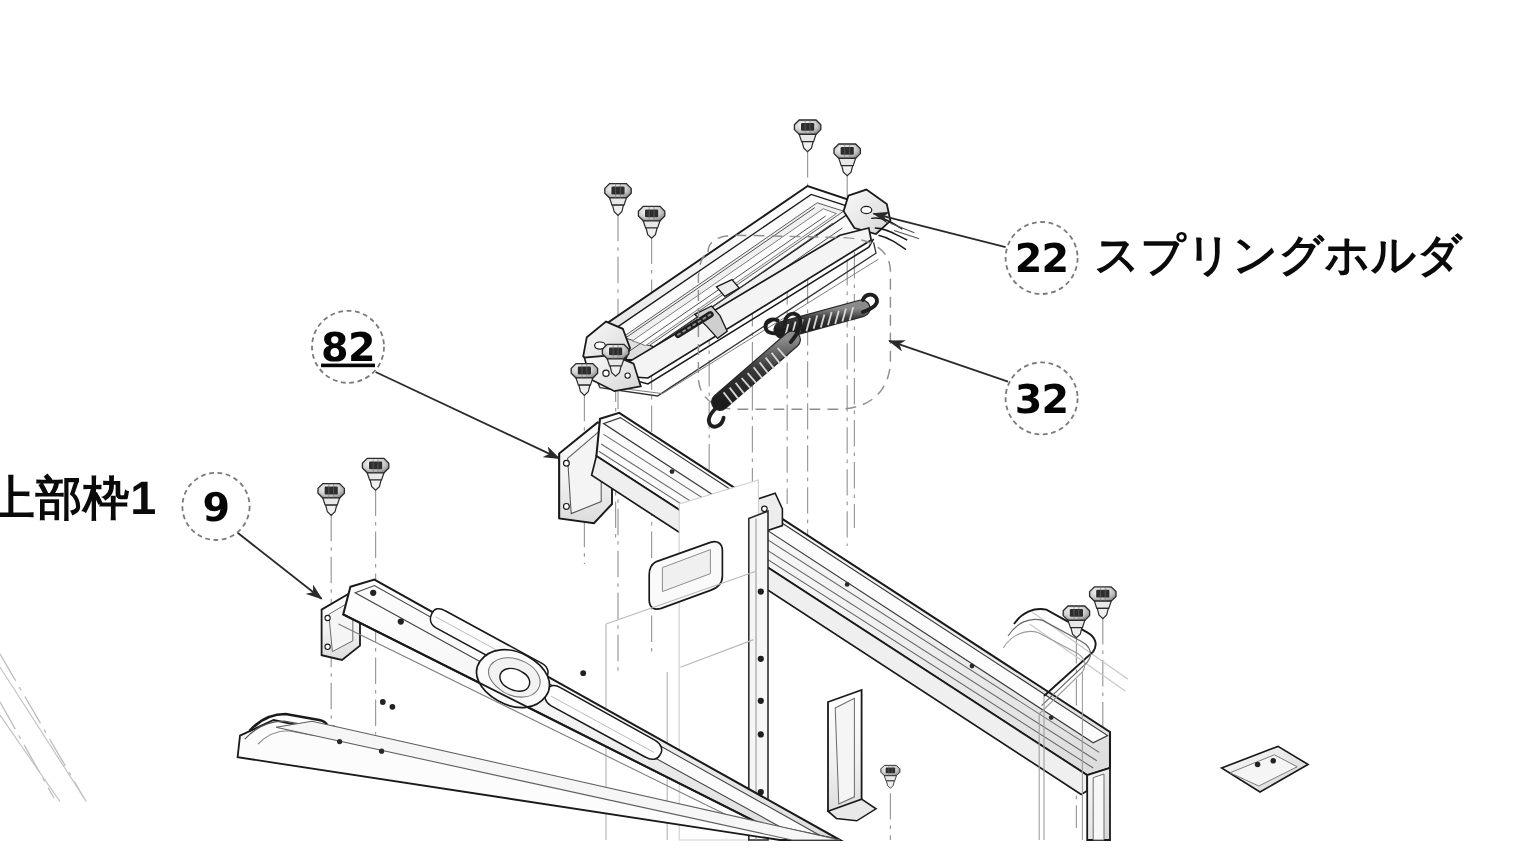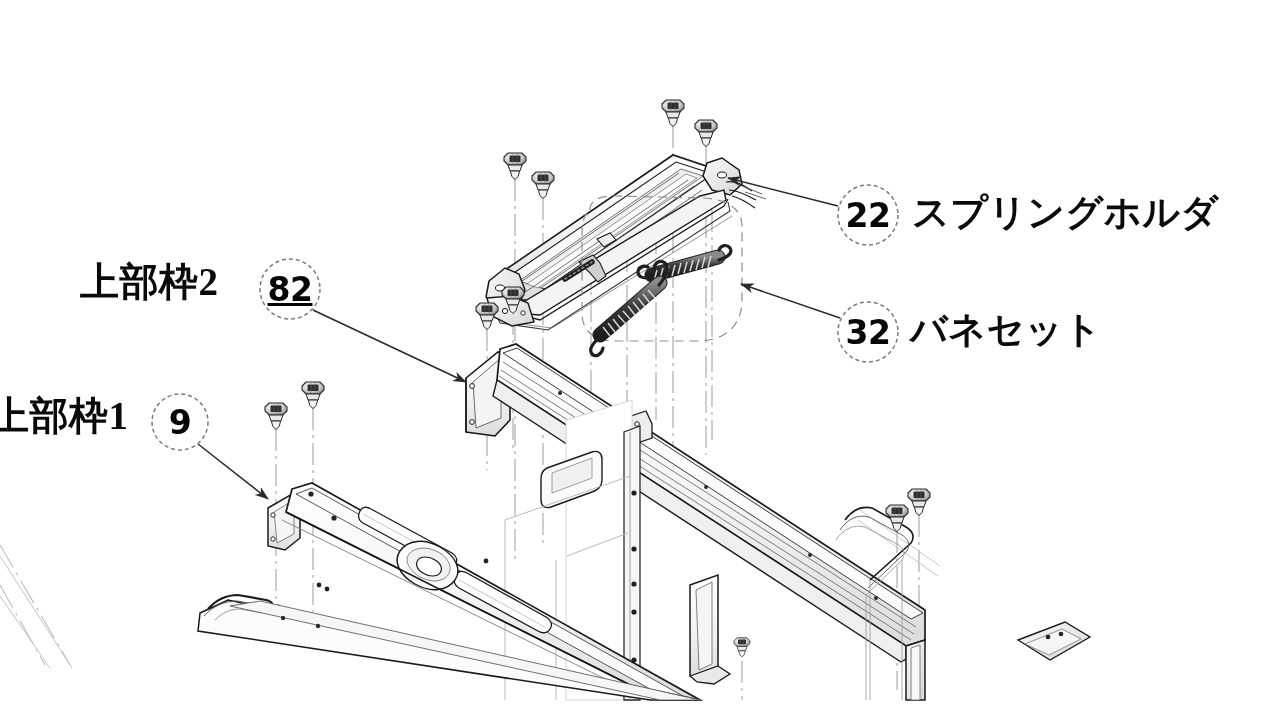--- a/index.html
+++ b/index.html
@@ -27,21 +27,21 @@
     top: 0;
     width: 1280px;
     height: 720px;
     display: block;
   }
   
   .callout-label {
     position: absolute;
     white-space: nowrap;
     color: #0a0a0a;
-    font-family: Liberation Serif, serif;
+    font-family: Liberation Sans, sans-serif;
     font-weight: 700;
     letter-spacing: 0.5px;
     line-height: 1;
   }
   .callout-name {
     font-size: 37px;
   }
   .callout-name-lg {
     font-size: 39px;
   }
@@ -386,21 +386,19 @@
       <circle cx="868" cy="332" r="30"></circle>
       <circle cx="290" cy="289" r="30"></circle>
       <circle cx="180" cy="422" r="28"></circle>
     </g>
   </svg>
 
   <div class="balloon-num" style="left:838px; top:196px; width:60px; height:38px;">22</div>
   <div class="callout-label callout-name" style="left:912px; top:194px;">スプリングホルダ</div>
 
   <div class="balloon-num" style="left:838px; top:313px; width:60px; height:38px;">32</div>
-  <div class="callout-label callout-name" style="left:910px; top:311px;">バネセット</div>
 
   <div class="balloon-num" style="left:260px; top:270px; width:60px; height:38px;text-decoration:underline;">82</div>
-  <div class="callout-label callout-name-lg" style="left:80px; top:262px;">上部枠2</div>
 
   <div class="balloon-num" style="left:150px; top:404px; width:60px; height:36px;">9</div>
   <div class="callout-label callout-name-lg" style="left:-10px; top:396px;">上部枠1</div>
 
 </div>
 
 </body></html>

